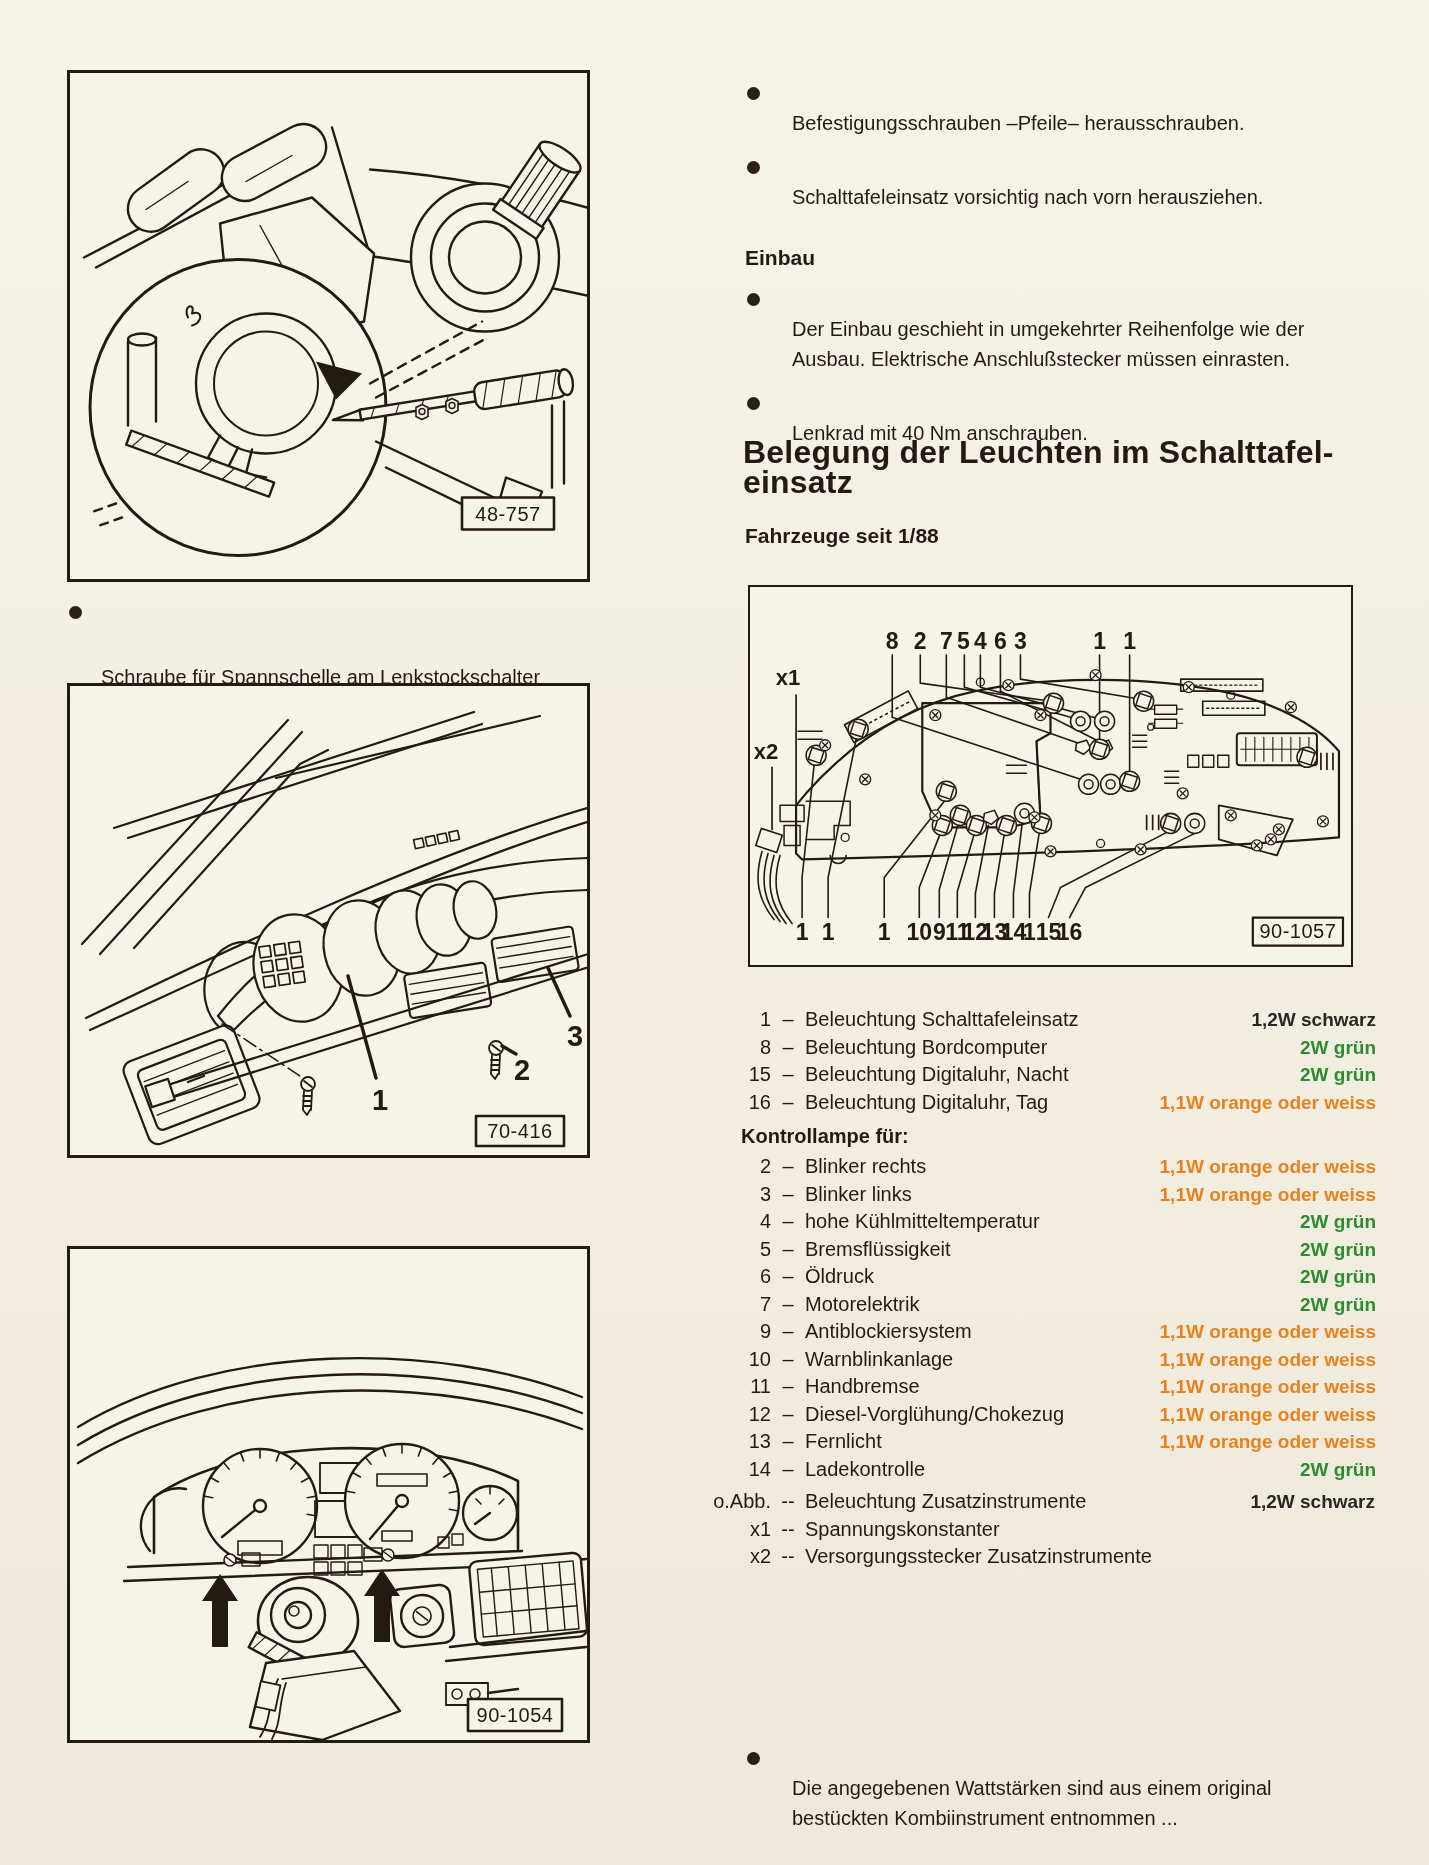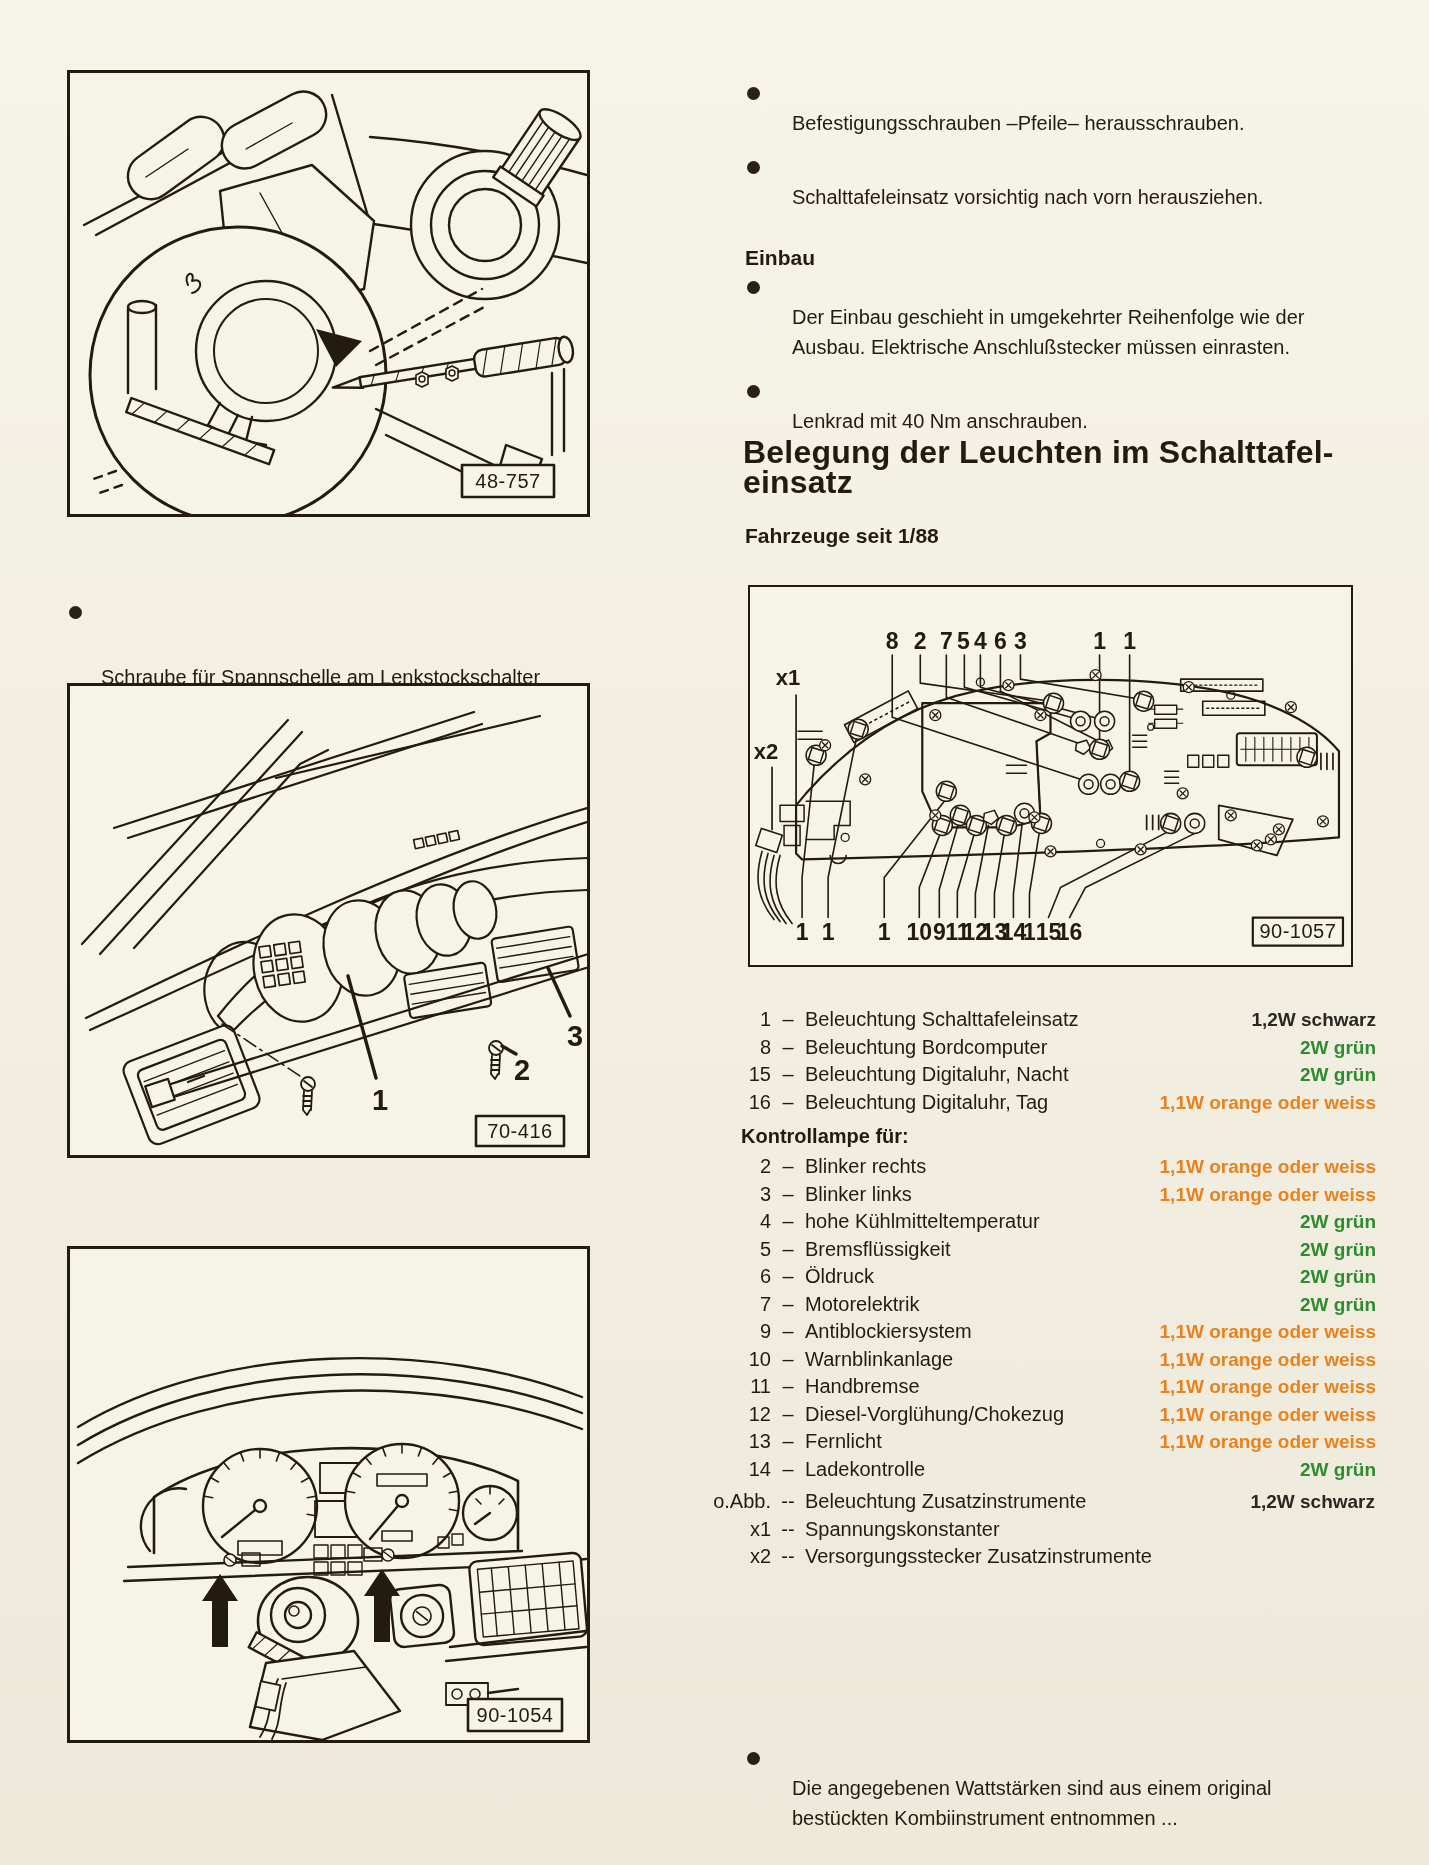--- a/index.html
+++ b/index.html
@@ -32,21 +32,21 @@
   .cnum{font:700 23px "Liberation Sans","DejaVu Sans",sans-serif;fill:var(--ink);}
   .cnumx{font:700 22px "Liberation Sans","DejaVu Sans",sans-serif;fill:var(--ink);}
   .figlab{font:400 20px "Liberation Sans","DejaVu Sans",sans-serif;fill:var(--ink);letter-spacing:.5px;}
   .bignum{font:700 29px "Liberation Sans","DejaVu Sans",sans-serif;fill:var(--ink);}
 </style>
 </head>
 <body>
 
 <div id="page">
 
-  <div class="fig" style="top:70px;height:447px;">
+  <div class="fig" style="top:70px;height:512px;">
     <svg viewBox="0 0 517 441">
       <g stroke="#241b10" fill="none" stroke-width="2.4" stroke-linecap="round" stroke-linejoin="round">
         <path d="M14,152 L232,38"></path>
           <path d="M26,162 L238,48"></path>
         <path d="M262,22 L300,150"></path>
         <path d="M300,64 C380,70 460,86 517,102"></path>
         <path d="M296,150 C370,160 450,176 517,190"></path>
         <rect x="52" y="62" width="108" height="46" rx="23" transform="rotate(-36 106 85)" fill="#f6f3e7"></rect>
         <path d="M76,104 L118,76" stroke-width="1.4"></path>
         <rect x="148" y="34" width="112" height="46" rx="23" transform="rotate(-28 204 57)" fill="#f6f3e7"></rect>
@@ -268,21 +268,21 @@
       </div>
 
       <div class="bullet">
         <span class="dot"></span><span>Schalttafeleinsatz vorsichtig nach vorn herausziehen.</span>
       </div>
 
     </div>
 
   <div class="subhead" style="top:246px;">Einbau</div>
 
-  <div class="rcol-host" style="top:272px;">
+  <div class="rcol-host" style="top:284px;">
 
       <div class="bullet">
         <span class="dot"></span><span>Der Einbau geschieht in umgekehrter Reihenfolge wie der
 Ausbau. Elektrische Anschlußstecker müssen einrasten.</span>
       </div>
 
       <div class="bullet">
         <span class="dot"></span><span>Lenkrad mit 40 Nm anschrauben.</span>
       </div>
     </div>

